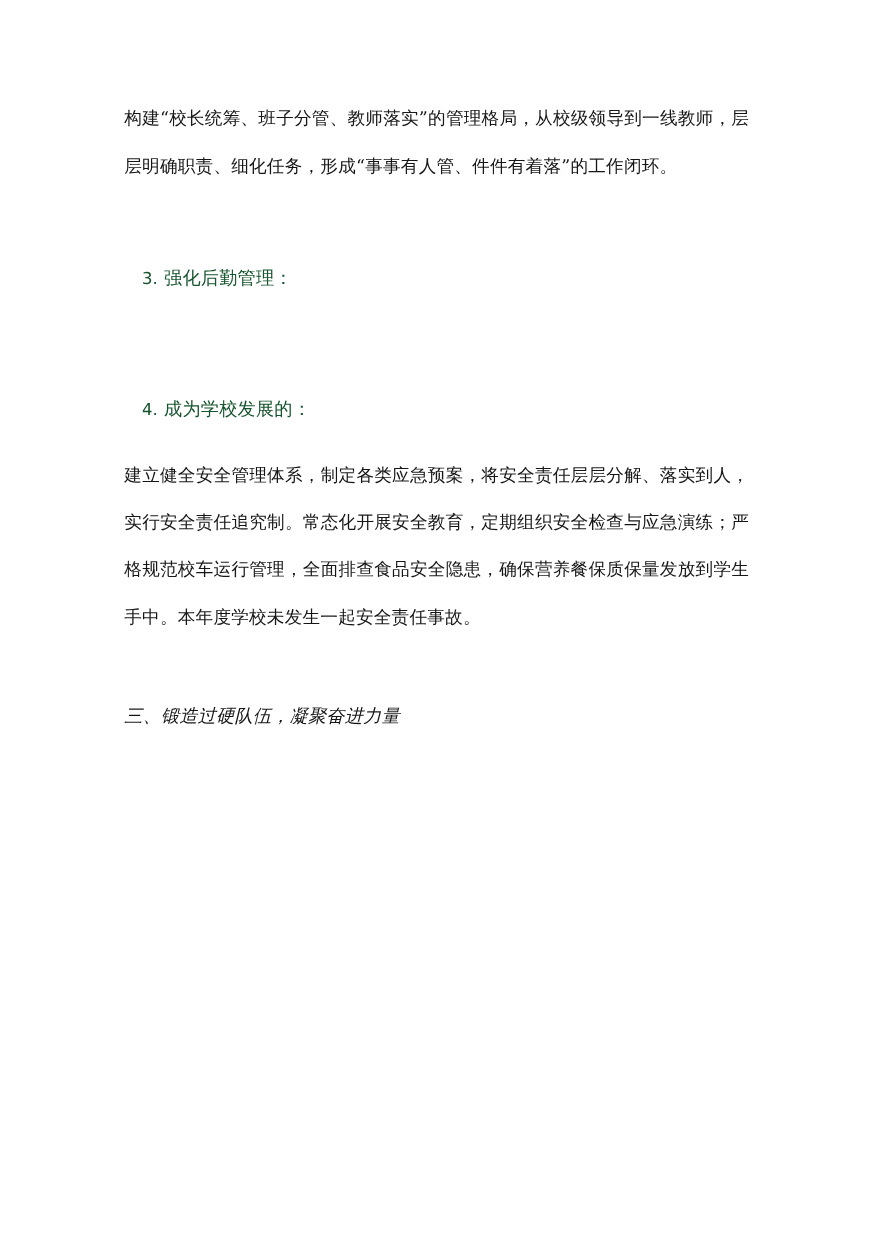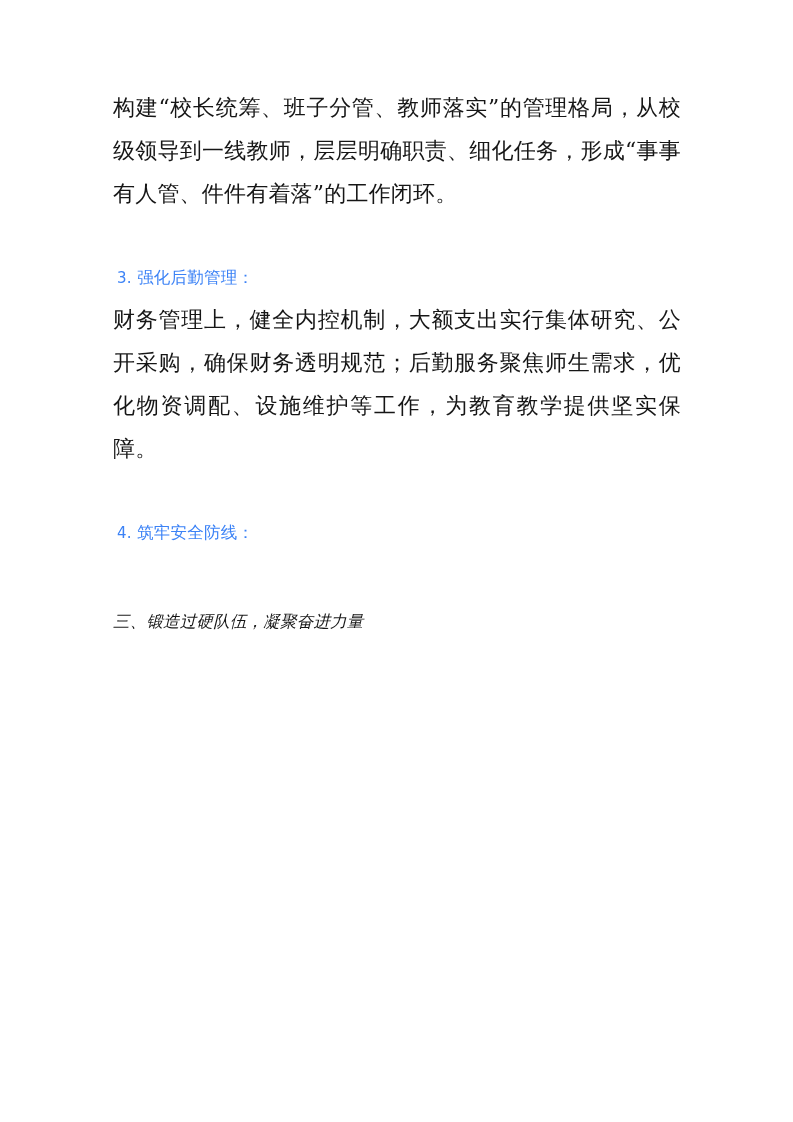--- a/index.html
+++ b/index.html
@@ -22,21 +22,21 @@
     box-sizing: border-box;
   }
   .doc-body {
     position: absolute;
     left: 113px;
     top: 86px;
     width: 568px;
   }
   .para {
     margin: 0;
-    font-size: 22px;
+    font-size: 16px;
     line-height: 43px;
     text-align: justify;
     text-justify: inter-ideograph;
     letter-spacing: 0.2px;
     color: #161616;
   }
   .para.indent {
     text-indent: 16px;
   }
   .gap-lg {
@@ -48,49 +48,49 @@
   .heading {
     margin: 0;
     font-size: 16.5px;
     font-weight: normal;
     line-height: 43px;
     letter-spacing: 0.2px;
     color: #161616;
     font-style: italic;
   }
   .label-line {
-    margin: 4px;
+    margin: 16px;
     font-size: 16.5px;
-    line-height: 31px;
+    line-height: 43px;
     letter-spacing: 0.2px;
-    color: #3b82f6;
+    color: #14532d;
   }
   .label-line .num {
     font-family: "DejaVu Sans", sans-serif;
     font-size: 15px;
   }
 </style>
 </head>
 <body>
 
 <div class="page">
   <div class="doc-body">
 
     <p class="para">构建“校长统筹、班子分管、教师落实”的管理格局，从校级领导到一线教师，层层明确职责、细化任务，形成“事事有人管、件件有着落”的工作闭环。</p>
 
     <div class="gap-lg"></div>
 
     <p class="label-line"><span class="num">3.</span>&nbsp;<span>强化后勤管理：</span></p>
 
-    <p class="para">财务管理上，健全内控机制，大额支出实行集体研究、公开采购，确保财务透明规范；后勤服务聚焦师生需求，优化物资调配、设施维护等工作，为教育教学提供坚实保障。</p>
 
     <div class="gap-lg"></div>
 
-    <p class="label-line"><span class="num">4.</span>&nbsp;<span>筑牢安全防线：</span></p>
+    <p class="label-line"><span class="num">4.</span>&nbsp;<span>成为学校发展的：</span></p>
 
+    <p class="para">建立健全安全管理体系，制定各类应急预案，将安全责任层层分解、落实到人，实行安全责任追究制。常态化开展安全教育，定期组织安全检查与应急演练；严格规范校车运行管理，全面排查食品安全隐患，确保营养餐保质保量发放到学生手中。本年度学校未发生一起安全责任事故。</p>
 
     <div class="gap-xl"></div>
 
     <p class="heading">三、锻造过硬队伍，凝聚奋进力量</p>
 
 
   </div>
 </div>
 
 </body></html>

